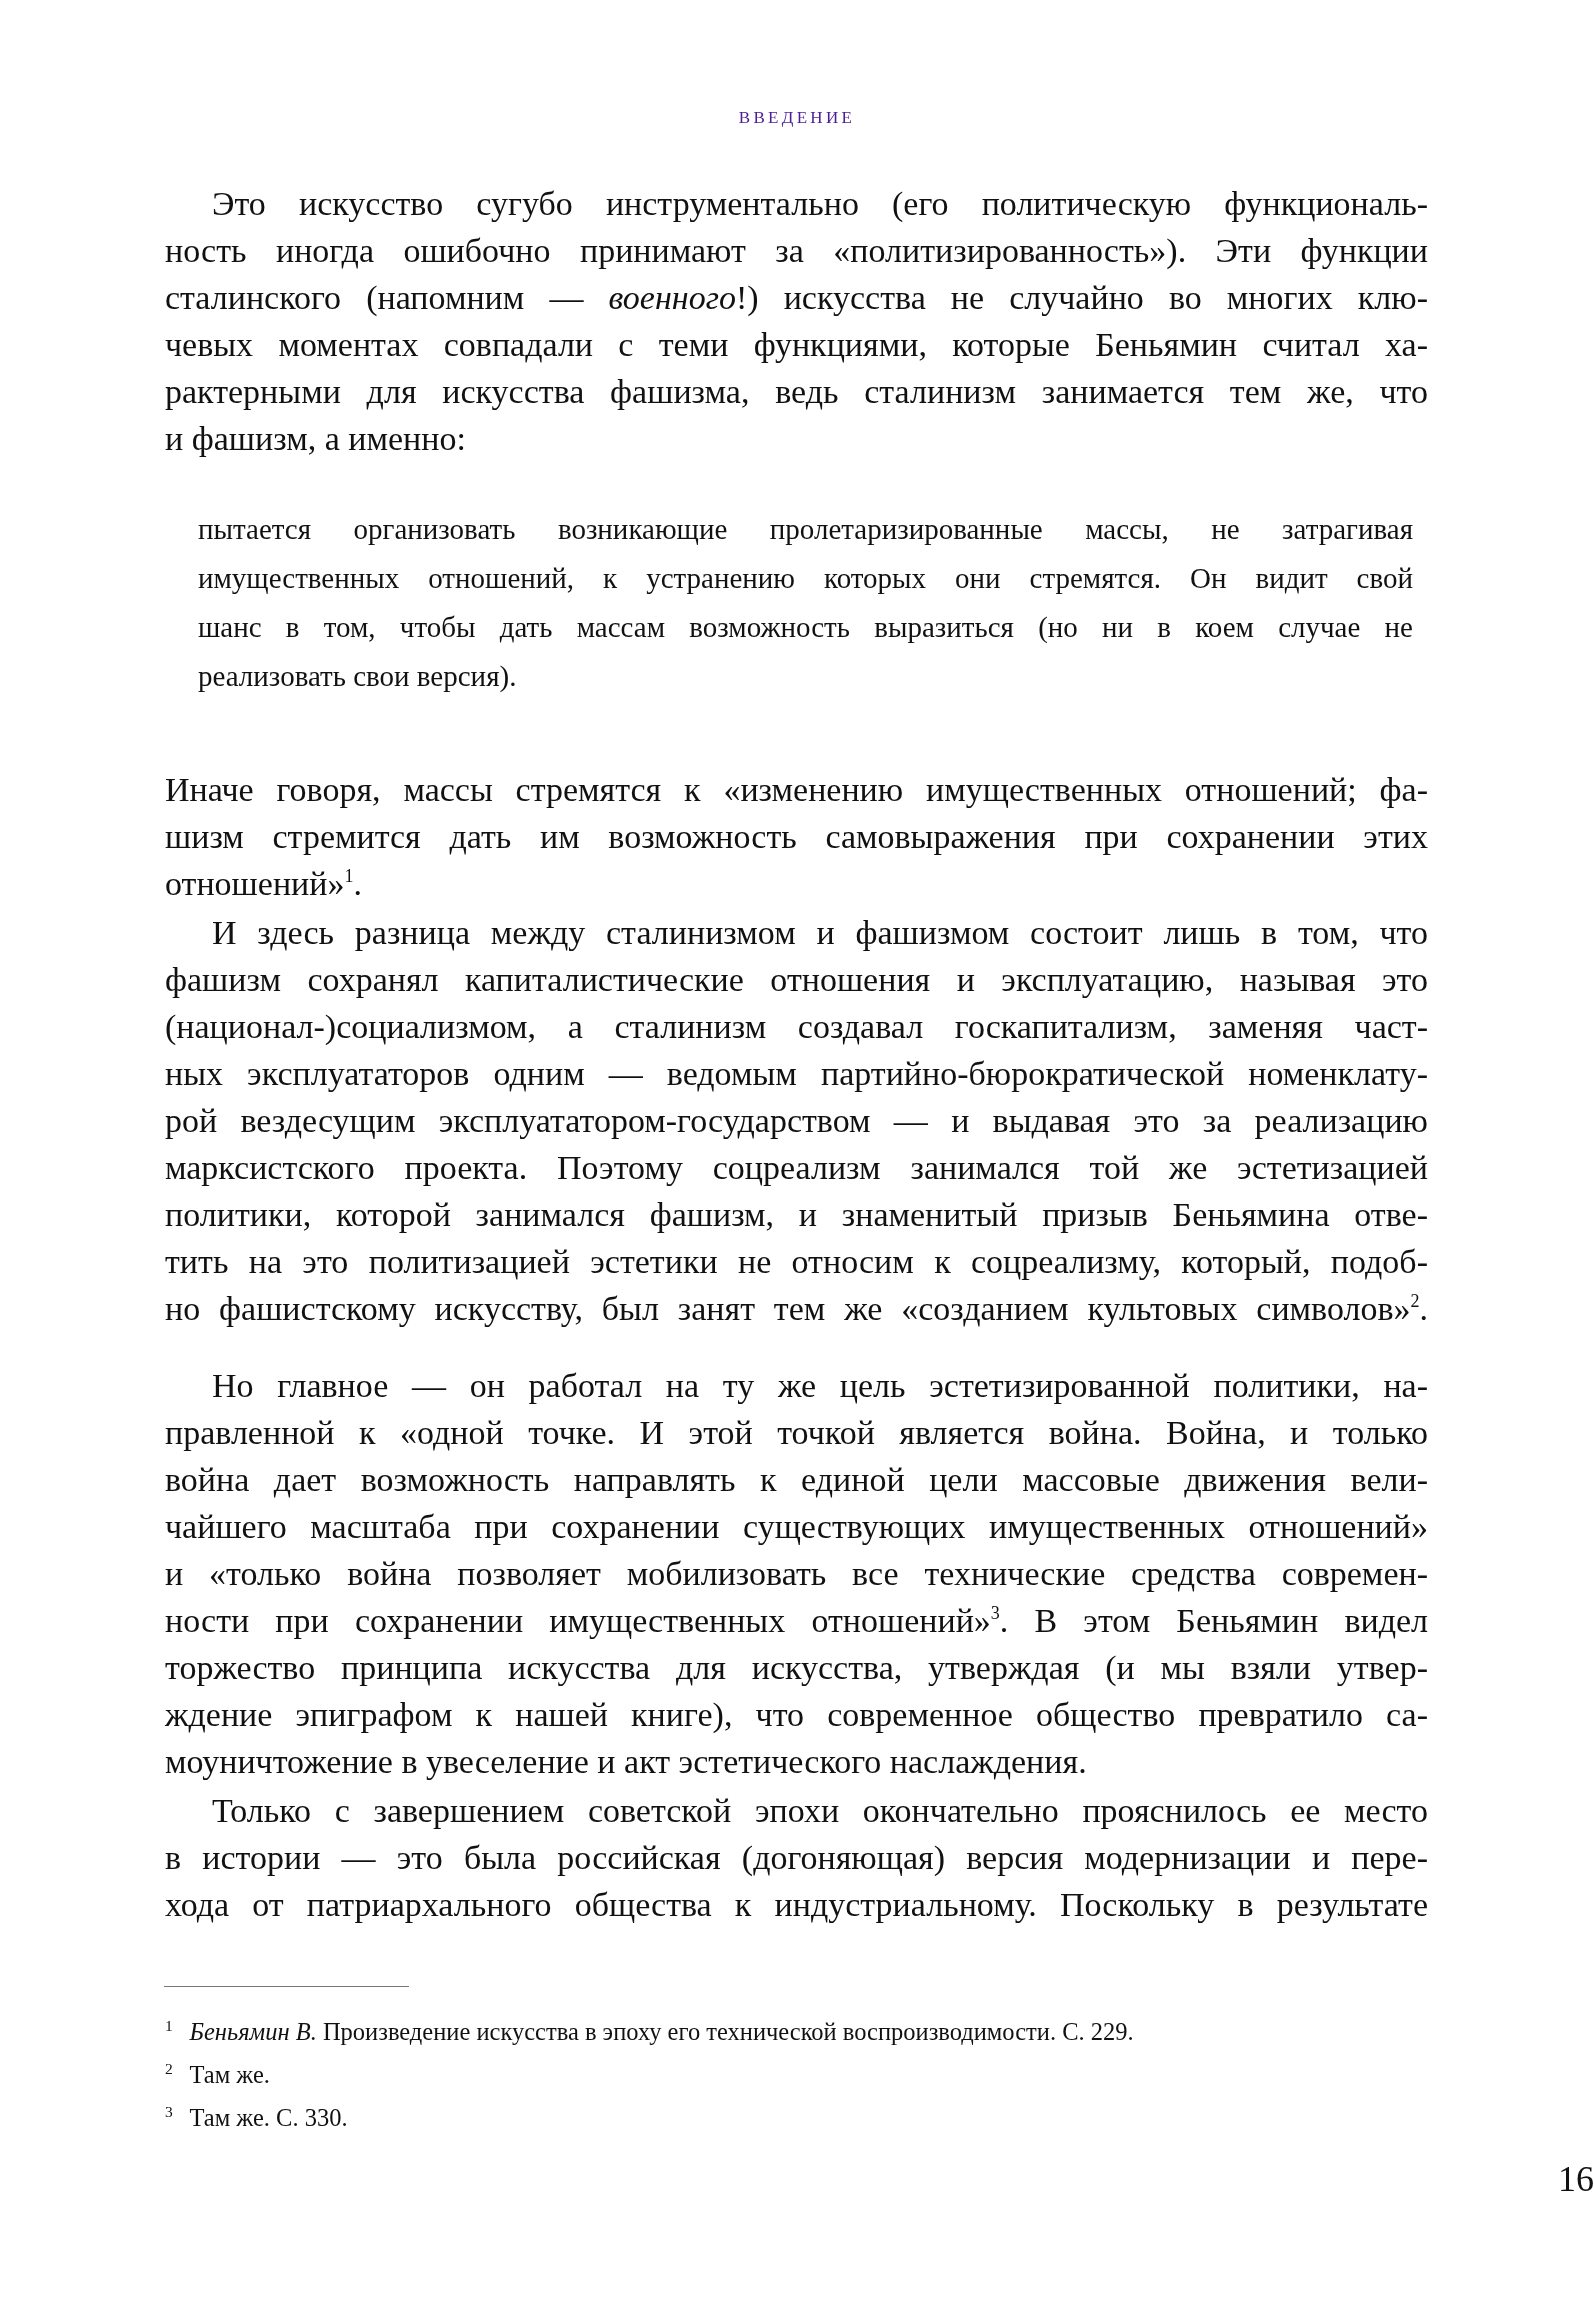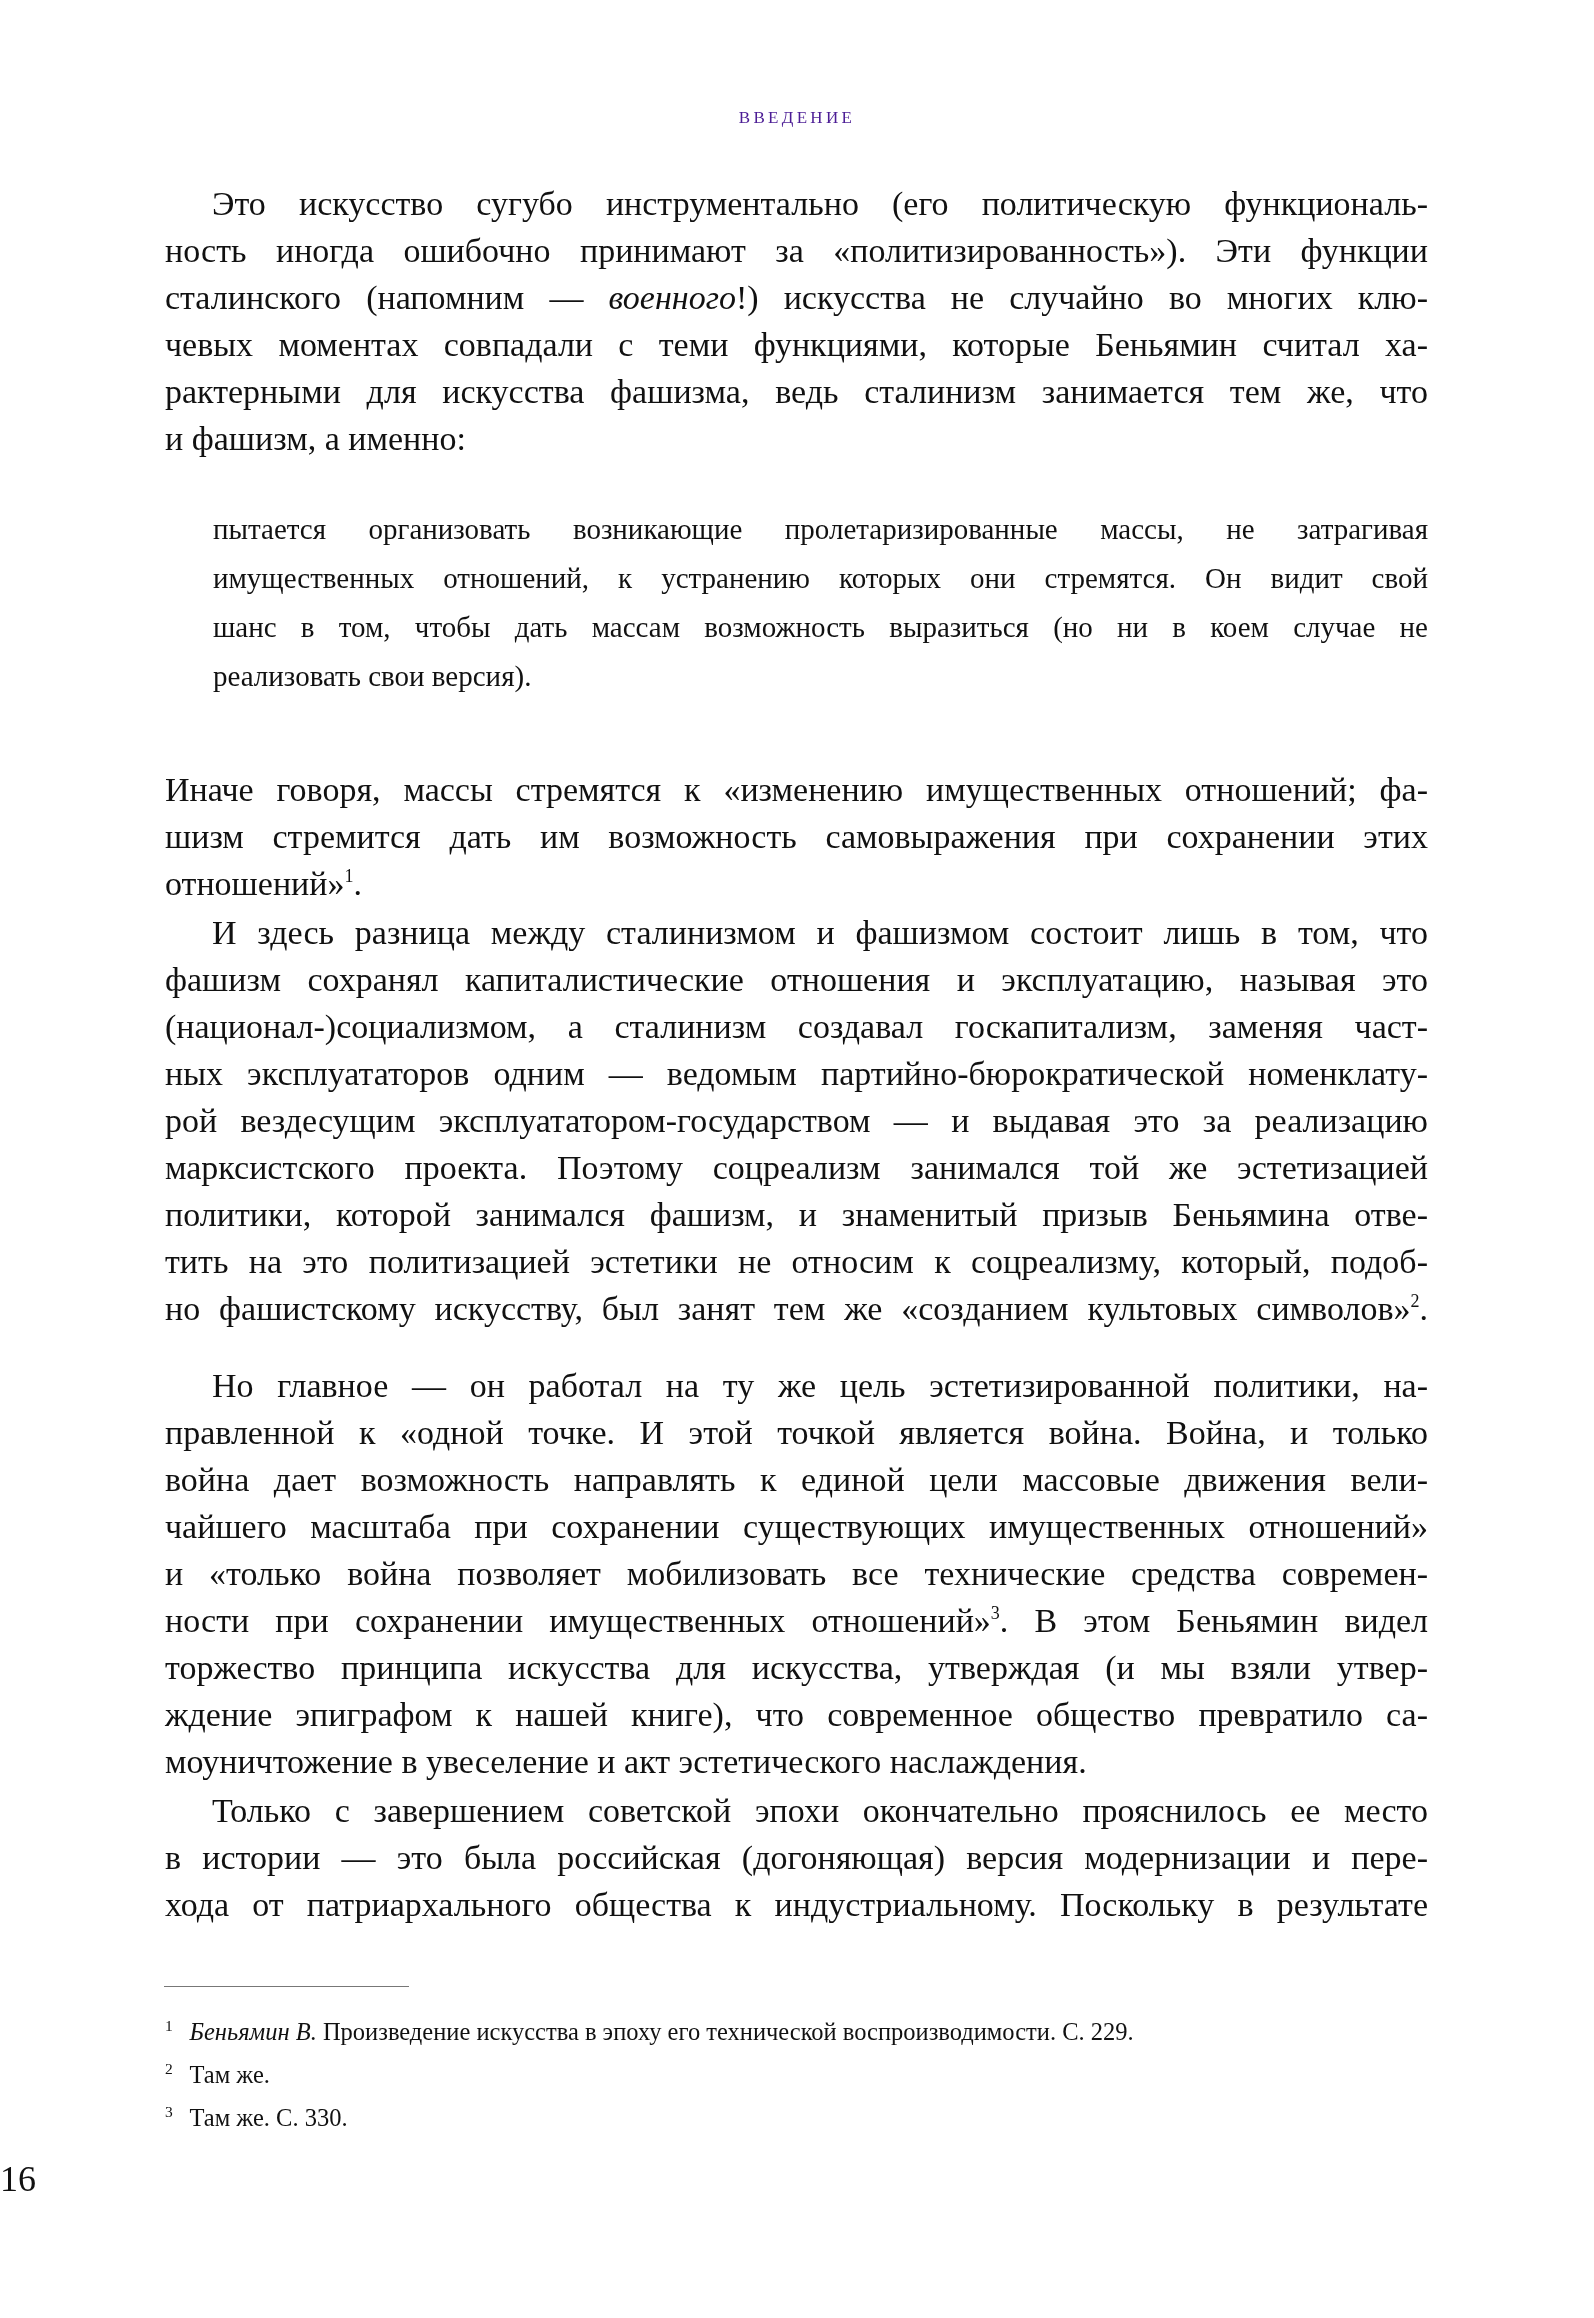--- a/index.html
+++ b/index.html
@@ -51,21 +51,21 @@
       text-align-last: justify;
       white-space: normal;
     }
     .indent {
       padding-left: 47px;
     }
     #para-1 { top: 180px; }
     .quote {
       position: absolute;
       top: 505px;
-      left: 213px;
+      left: 198px;
       width: 1215px;
       font-size: 29px;
       line-height: 49px;
     }
     .quote .line { height: 49px; }
     #para-2 { top: 766px; }
     #para-3 { top: 909px; }
     #para-4 { top: 1362px; }
     #para-5 { top: 1759px; margin-top: 28px; }
     sup.fn {
@@ -99,21 +99,21 @@
       width: 24.5px;
       font-size: 15.5px;
       position: relative;
       top: -9px;
     }
     .page-number {
       position: absolute;
       top: 2158px;
       left: 0;
       width: 1594px;
-      text-align: left;
+      text-align: right;
       font-size: 36px;
       color: #111;
     }
   </style>
 </head>
 <body>
 
 <div class="running-head">ВВЕДЕНИЕ</div>
 
 <div class="text-block" id="para-1">

